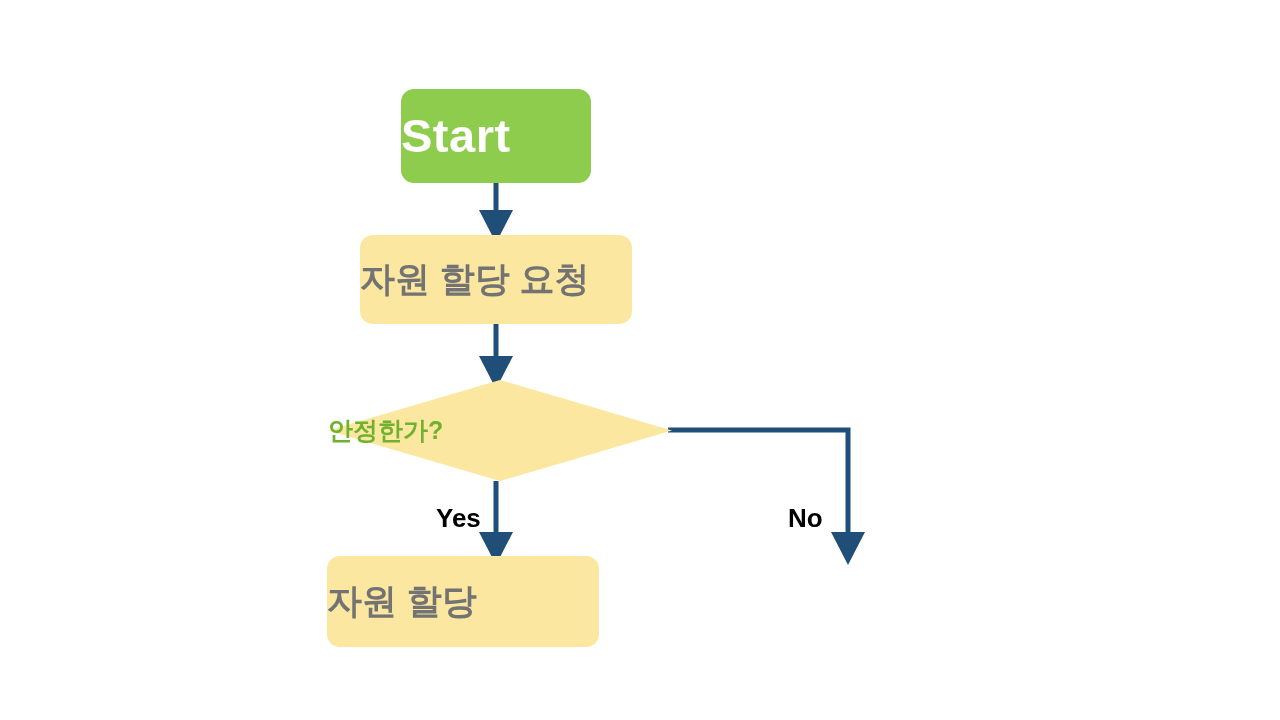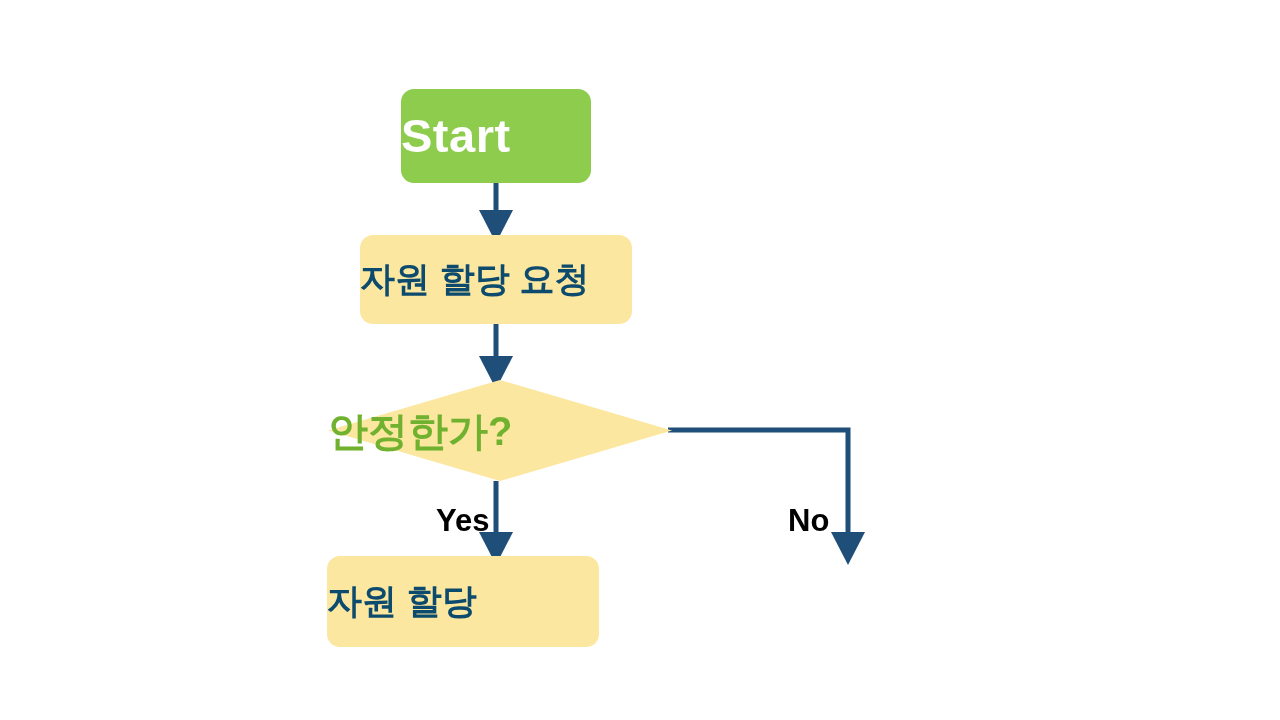--- a/index.html
+++ b/index.html
@@ -47,21 +47,21 @@
     background: #8ECC4D;
     border-radius: 13px;
     color: #ffffff;
     font-size: 47px;
     font-weight: bold;
     letter-spacing: 0.5px;
   }
   .node-process {
     background: #FBE79F;
     border-radius: 13px;
-    color: #0c4a6e;
+    color: #737373;
     font-weight: bold;
   }
   .node-request {
     left: 360px;
     top: 235px;
     width: 272px;
     height: 89px;
     font-size: 35px;
   }
   .node-allocate {
@@ -79,42 +79,42 @@
     font-size: 35px;
   }
 
   
   .node-decision {
     left: 328px;
     top: 380px;
     width: 344px;
     height: 101px;
     color: #70B22F;
-    font-size: 40px;
+    font-size: 25px;
     font-weight: bold;
     background: transparent;
   }
   .diamond-shape {
     position: absolute;
     left: 0;
     top: 0;
     width: 100%;
     height: 100%;
     background: #FBE79F;
     clip-path: polygon(50% 0%, 100% 50%, 50% 100%, 0% 50%);
   }
   .node-decision .node-label {
     position: relative;
     z-index: 2;
   }
 
   
   .edge-label {
     position: absolute;
-    font-size: 31px;
+    font-size: 26px;
     font-weight: bold;
     color: #000000;
     white-space: nowrap;
   }
   .label-yes { left: 436px; top: 503px; }
   .label-no  { left: 788px; top: 503px; }
 </style>
 </head>
 <body>
 

